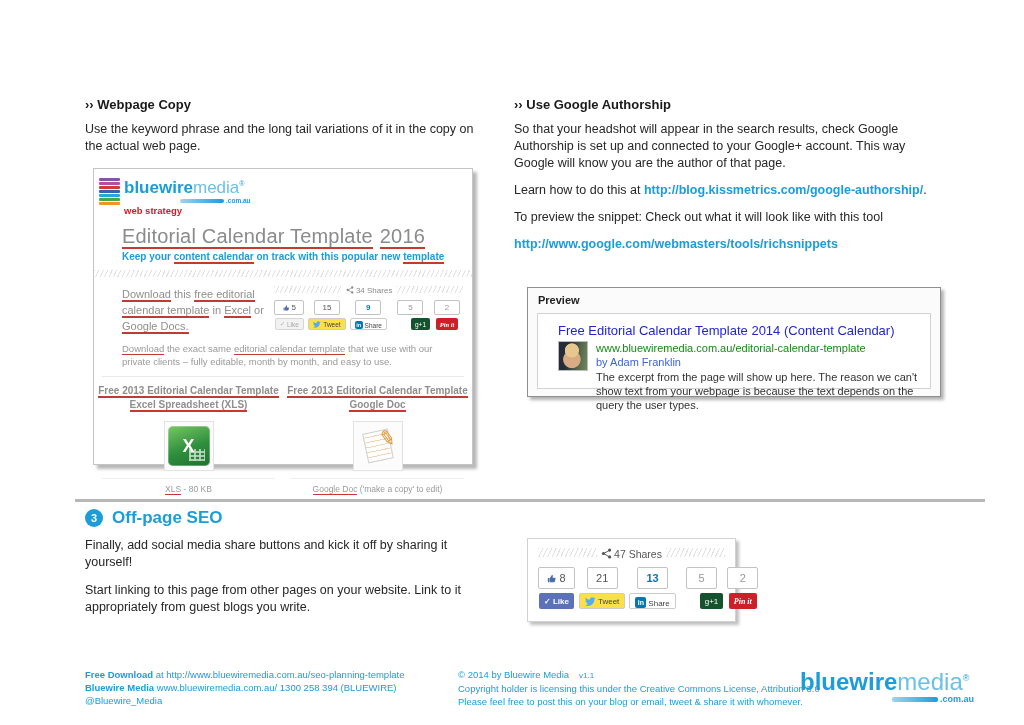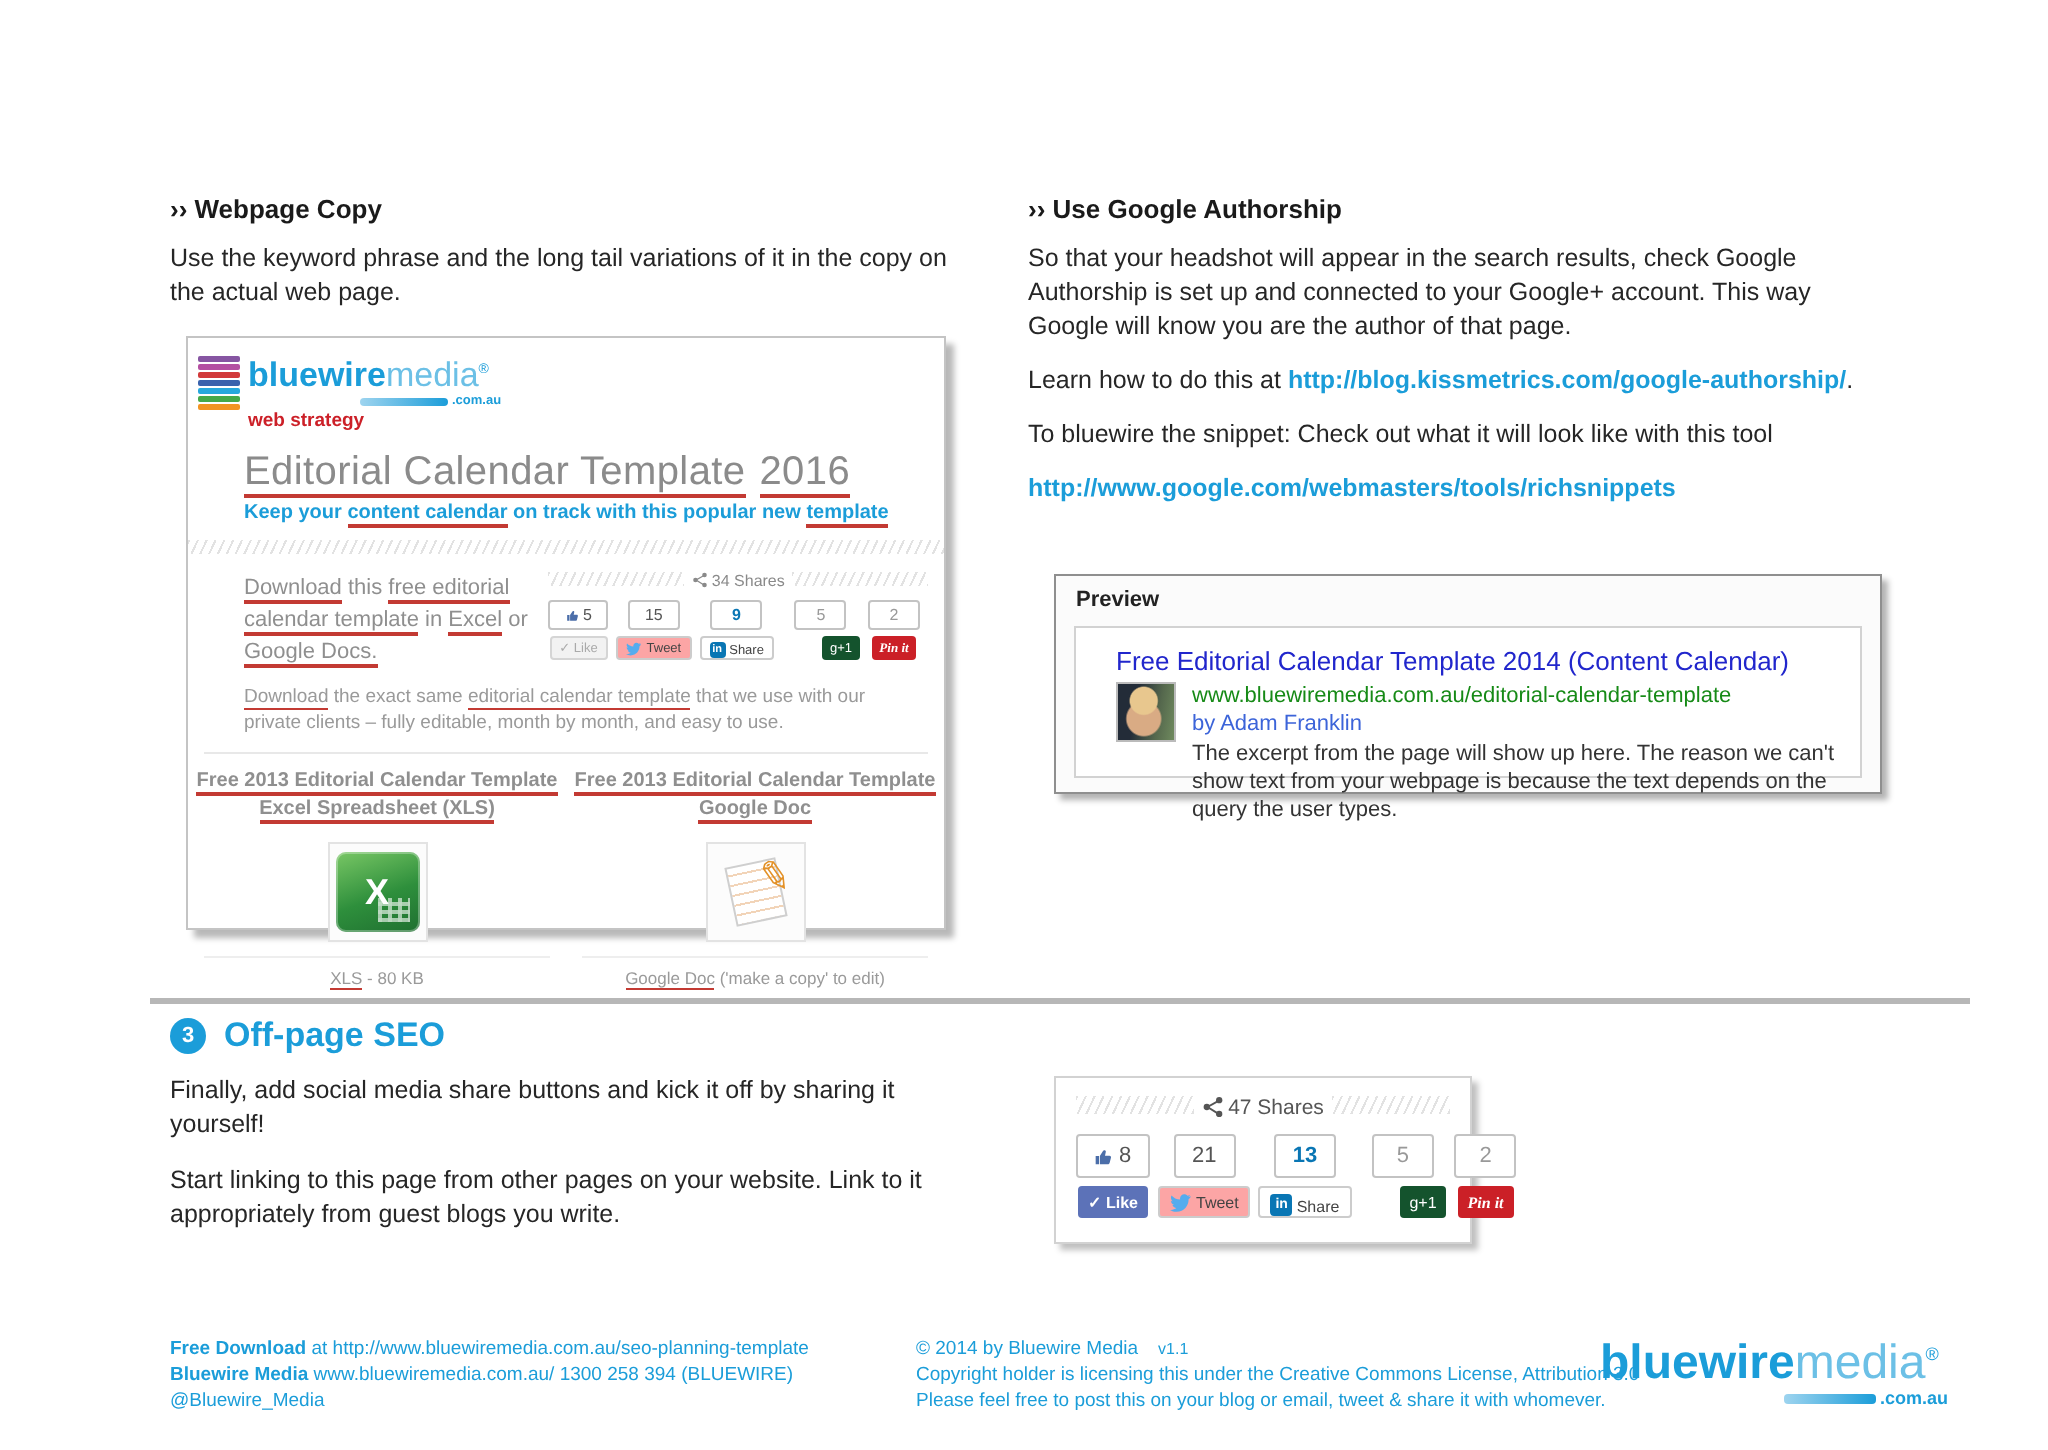--- a/index.html
+++ b/index.html
@@ -51,21 +51,21 @@
   .share-head .hl { flex:1; height:7px; }
   .share-head .lbl { margin:0 4px 0 2px; white-space:nowrap; }
   .share-head svg { margin-left:4px; }
   .share-grid { display:flex; margin-top:5px; }
   .stack { display:flex; flex-direction:column; align-items:center; margin-right:4px; }
   .cbox { border:1px solid #c3c3c3; background:#fff; border-radius:2px; display:flex; align-items:center; justify-content:center; color:#555; }
   .cbox.blue { color:#0976b4; font-weight:bold; }
   .cbox.dim { color:#999; }
   .btn { display:flex; align-items:center; justify-content:center; border-radius:2px; white-space:nowrap; }
   .btn.gray-like { background:#f2f2f2; border:1px solid #d5d5d5; color:#aaa; }
-  .btn.tweet { background:#fca5a5; border:1px solid #ccc; color:#444;text-align:center; }
+  .btn.tweet { background:#fde047; border:1px solid #ccc; color:#444;text-align:center; }
   .btn.tweet svg { margin-right:2px; }
   .btn.share-in { background:#fff; border:1px solid #ccc; color:#444;align-items:flex-end; }
   .in-badge { background:#0976b4; color:#fff; font-weight:bold; border-radius:2px; display:inline-flex; align-items:center; justify-content:center; margin-right:2px; }
   .btn.gplus { background:#14532d; color:#fff; font-weight:normal;margin-left:20px; }
   .btn.pinit { background:#cb2027; color:#fff; font-weight:bold; font-style:italic; font-family:"Liberation Serif", serif; }
   .btn.fb-like { background:#5c72b8; color:#fff; font-weight:bold; }
   
   .mini-share .cbox { width:26px; height:15px; font-size:8px; margin-bottom:3px; }
   .mini-share .cbox.wide { width:30px; }
   .mini-share .btn { height:12px; font-size:6.5px; padding:0 4px; }
@@ -262,21 +262,21 @@
         <div class="caption-sep"></div>
         <div class="col-caption"><span class="ru">Google Doc</span><span> ('make a copy' to edit)</span></div>
       </div>
     </div>
   </div>
 
   <section class="col-right">
     <h3 class="sec">›› Use Google Authorship</h3>
     <p class="body">So that your headshot will appear in the search results, check Google Authorship is set up and connected to your Google+ account. This way Google will know you are the author of that page.</p>
     <p class="body learn-line"><span>Learn how to do this at </span><span class="link">http://blog.kissmetrics.com/google-authorship/</span><span>.</span></p>
-    <p class="body">To bluewire the snippet: Check out what  it will look like with this tool</p>
+    <p class="body">To preview the snippet: Check out what  it will look like with this tool</p>
     <p class="body"><span class="link">http://www.google.com/webmasters/tools/richsnippets</span></p>
   </section>
 
   <div class="preview-box">
     <div class="preview-label">Preview</div>
     <div class="preview-inner">
       <div class="preview-title">Free Editorial Calendar Template 2014 (Content Calendar)</div>
       <div class="preview-row">
         <div class="headshot"></div>
         <div class="preview-meta">

